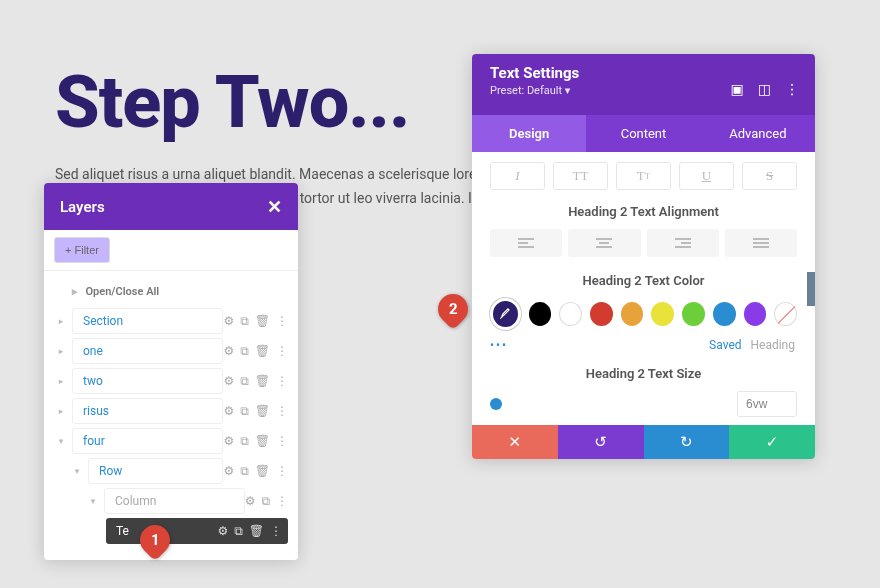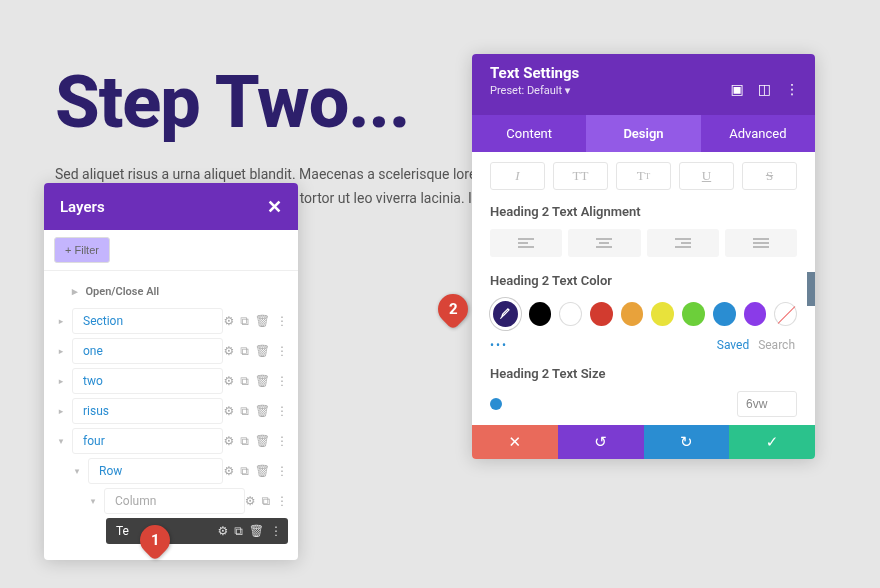--- a/index.html
+++ b/index.html
@@ -37,21 +37,21 @@
 .corner-icons { display:flex; gap:14px; align-items:center; }
 .corner-icons span { font-size:14px; cursor:pointer; }
 
 .tabs { display: flex; background: #7b3bd1; color: #fff; font-size: 13px; }
 .tabs .tab { flex: 1; text-align: center; padding: 11px 0; cursor: pointer; }
 .tabs .tab.active { background: #935ae6; font-weight:600; }
 
 .settings-body { padding: 10px 18px 8px 18px; }
 .format-row { display:flex; gap:8px; margin-bottom:14px; }
 .fmtbtn { border:1px solid #e5e5e5; border-radius:3px; height:28px; flex:1; display:flex; align-items:center; justify-content:center; color:#bbb; font-size:13px; cursor:pointer; font-family: Georgia, serif; }
-.section-label { font-size:13px; color:#555; font-weight:600; margin: 6px 0 10px 0; }
+.section-label { font-size:13px; color:#555; font-weight:600; margin: 6px 0 10px 0; text-align: center; }
 .align-row { display:flex; gap:6px; margin-bottom:16px; }
 .alignbtn { flex:1; height:28px; border-radius:3px; background:#f5f5f5; display:flex; align-items:center; justify-content:center; cursor:pointer; }
 .align-lines { display:flex; flex-direction:column; gap:2px; }
 .align-lines i { display:block; width:16px; height:2px; background:#bbb; }
 .align-lines.left i:nth-child(2){width:10px;} .align-lines.center i:nth-child(2){width:10px;margin:0 auto;} .align-lines.center i{margin:0 auto;} .align-lines.right i:nth-child(2){width:10px;margin-left:auto;} .align-lines.right i{margin-left:auto;}
 
 .swatches { display:flex; gap:8px; align-items:center; margin-bottom:8px; }
 .swatch { width:24px; height:24px; border-radius:50%; cursor:pointer; }
 .swatch.active { width:32px; height:32px; background:#2d1f6b; border:3px solid #fff; box-shadow:0 0 0 1px #ccc; display:flex; align-items:center; justify-content:center; color:#fff; }
 .swatch.white { border:1px solid #ddd; }
@@ -184,22 +184,22 @@
       <div class="title">Text Settings</div>
       <div class="preset">Preset: Default ▾</div>
     </div>
     <div class="corner-icons">
       <span>▣</span>
       <span>◫</span>
       <span>⋮</span>
     </div>
   </div>
   <div class="tabs">
+    <div class="tab active">Design</div>
     <div class="tab">Content</div>
-    <div class="tab active">Design</div>
     <div class="tab">Advanced</div>
   </div>
   <div class="settings-body">
     <div class="format-row">
       <div class="fmtbtn">
           <i>I</i>
         </div>
       <div class="fmtbtn">TT</div>
       <div class="fmtbtn">T<span style="font-size:9px">T</span></div>
       <div class="fmtbtn">
@@ -254,21 +254,21 @@
       <div class="swatch" style="background:#e8e23b"></div>
       <div class="swatch" style="background:#6ccf3a"></div>
       <div class="swatch" style="background:#2a8dd2"></div>
       <div class="swatch" style="background:#8a3be8"></div>
       <div class="swatch none"></div>
     </div>
     <div class="swatch-sub">
       <span class="dots">•••</span>
       <span>
         <span class="saved">Saved</span>&nbsp;&nbsp;
-        <span class="recent">Search</span>
+        <span class="recent">Heading</span>
       </span>
     </div>
     <div class="section-label">Heading 2 Text Size</div>
     <div class="size-row">
       <div class="size-dot"></div>
       <input class="size-input" value="6vw" style="">
     </div>
   </div>
   <div class="action-bar">
     <div class="act del">✕</div>

